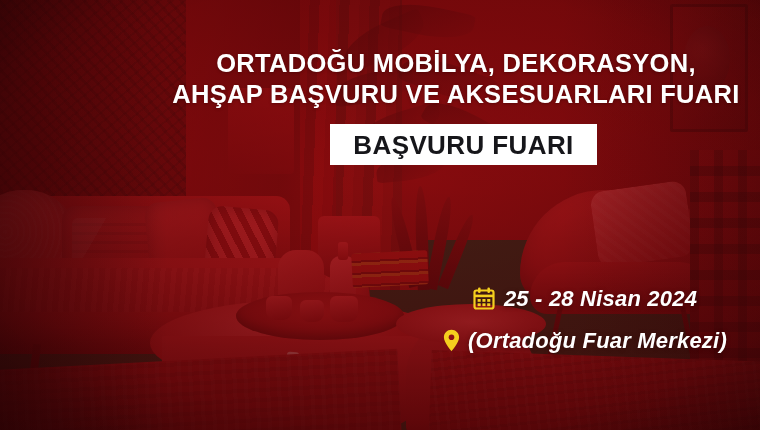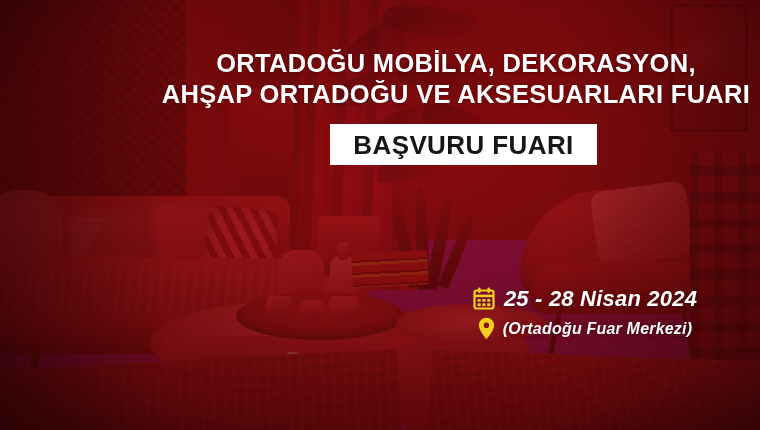--- a/index.html
+++ b/index.html
@@ -6,21 +6,21 @@
     margin: 0;
     padding: 0;
     background: #000;
   }
   #banner {
     position: relative;
     width: 760px;
     height: 430px;
     overflow: hidden;
     font-family: "Liberation Sans", "DejaVu Sans", sans-serif;
-    background: #a21caf;
+    background: #14532d;
     user-select: none;
   }
 
   
   .photo {
     position: absolute;
     inset: 0;
     overflow: hidden;
     filter: saturate(1.1);
   }
@@ -292,22 +292,22 @@
   .info-row.stacked { display: block; }
   .info-text {
     color: #ffffff;
     font-size: 22px;
     font-weight: 700;
     font-style: italic;
     letter-spacing: .2px;
     line-height: 29px;
     text-shadow: 0 1px 4px rgba(45,0,2,.5);
   }
-  .info-text.small { font-size: 16px; }
-  .row-date { margin-bottom: 1px; }
+  .info-text.small { font-size: 22px; }
+  .row-date { margin-bottom: 13px; }
   .loc-inline { display: inline-flex; align-items: center; gap: 8px; }
 
   .icon { display: inline-block; line-height: 0; flex: none; }
   .icon svg { display: block; }
 </style>
 </head>
 <body>
 
 <div id="banner">
 
@@ -370,21 +370,21 @@
   </div>
 
   <div class="tint"></div>
   <div class="tint2"></div>
   <div class="vignette"></div>
 
   <div class="content">
 
     <div class="title-block">
       <div class="title-line">ORTADOĞU MOBİLYA, DEKORASYON,</div>
-      <div class="title-line">AHŞAP ORTADOĞU VE AKSESUARLARI FUARI</div>
+      <div class="title-line">AHŞAP BAŞVURU VE AKSESUARLARI FUARI</div>
     </div>
 
     <div class="badge">
       <span class="badge-text">BAŞVURU FUARI</span>
     </div>
 
     <div class="info-block">
 
       <div class="info-row row-date">
         <span class="icon">

